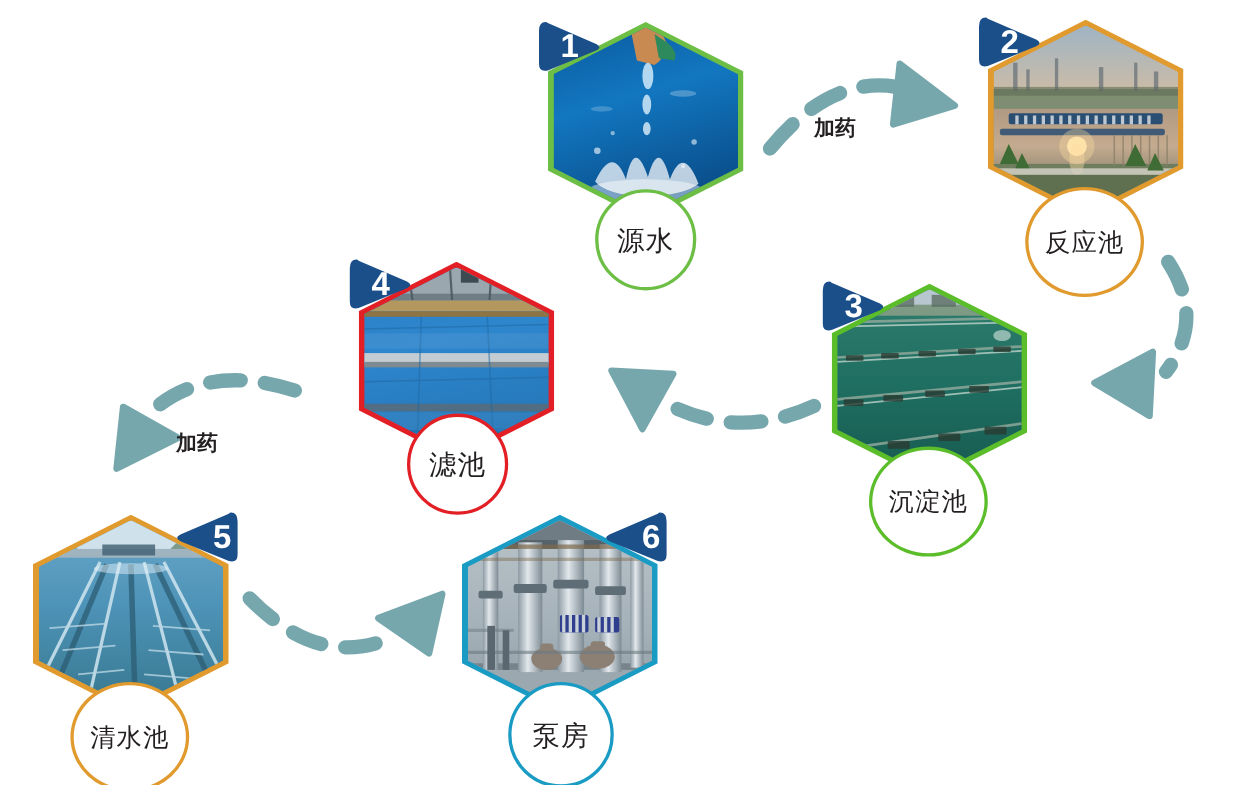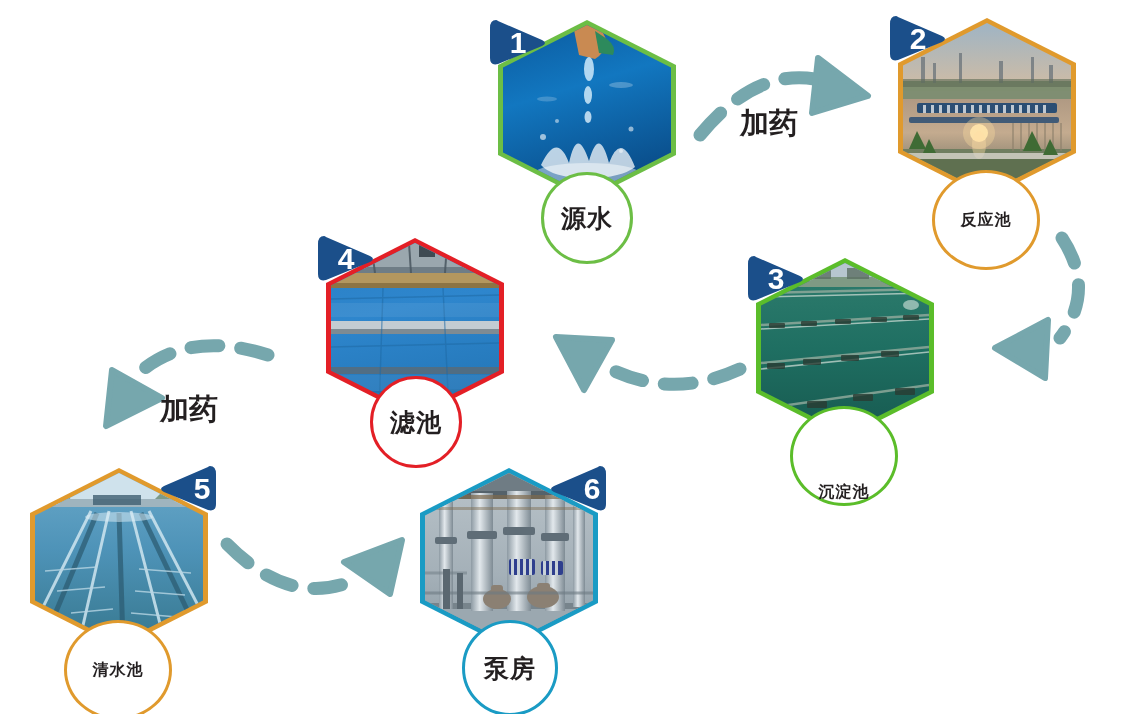--- a/index.html
+++ b/index.html
@@ -40,30 +40,30 @@
   .badge.right .num{padding-right:14px;}
   .badge.left  .num{padding-left:14px;}
 
   
   .label-circle{
     position:absolute;border-radius:50%;background:#ffffff;
     display:flex;align-items:center;justify-content:center;
     box-sizing:border-box;
   }
   .label-circle span{
-    color:#231f20;font-size:25px;font-weight:bold;letter-spacing:1px;
+    color:#231f20;font-size:25px;font-weight:normal;letter-spacing:1px;
     font-family:"DejaVu Sans","Liberation Sans",sans-serif;
     white-space:nowrap;
   }
-  .label-circle.w3 span{font-size:16px;}
+  .label-circle.w3 span{font-size:23px;}
 
   
   .arrow{position:absolute;left:0;top:0;width:1130px;height:714px;pointer-events:none;}
   .arrow-label{
-    position:absolute;color:#231f20;font-size:29px;font-weight:bold;
+    position:absolute;color:#231f20;font-size:19px;font-weight:bold;
     font-family:Liberation Mono, monospace;white-space:nowrap;
   }
 </style>
 </head>
 <body>
 
 <div id="stage">
 
   <svg class="arrow" viewBox="0 0 1130 714" xmlns="http://www.w3.org/2000/svg">
     <defs></defs>
@@ -274,21 +274,21 @@
           <ellipse cx="150" cy="42" rx="8" ry="5" fill="#e8f0ea" opacity="0.55"></ellipse>
         </svg>
       </div>
     </div>
     <div class="badge right" style="left:-10px;top:-6px;">
       <svg width="60" height="54" viewBox="0 0 60 54">
         <path d="M8 4 Q2 4 2 12 L2 42 Q2 50 10 48 L54 30 Q60 27 54 24 L10 5 Q9 4 8 4 Z" fill="#1b4f8a"></path>
       </svg>
       <div class="num">3</div>
     </div>
-    <div class="label-circle w3" style="left:34px;top:148px;width:108px;height:100px;border:3px solid #5bbd2a;align-items:flex-end;">
+    <div class="label-circle w3" style="left:34px;top:148px;width:108px;height:100px;border:3px solid #5bbd2a;">
       <span>沉淀池</span>
     </div>
   </div>
 
   <div class="node" style="left:326px;top:238px;">
     <div class="hex-wrap">
       <div class="hex-outer" style="width:178px;height:180px;background:#e31f26;"></div>
       <div class="hex-inner" style="left:5px;top:5px;width:168px;height:170px;">
         <svg class="photo" viewBox="0 0 168 170" preserveAspectRatio="none">
           <defs>

